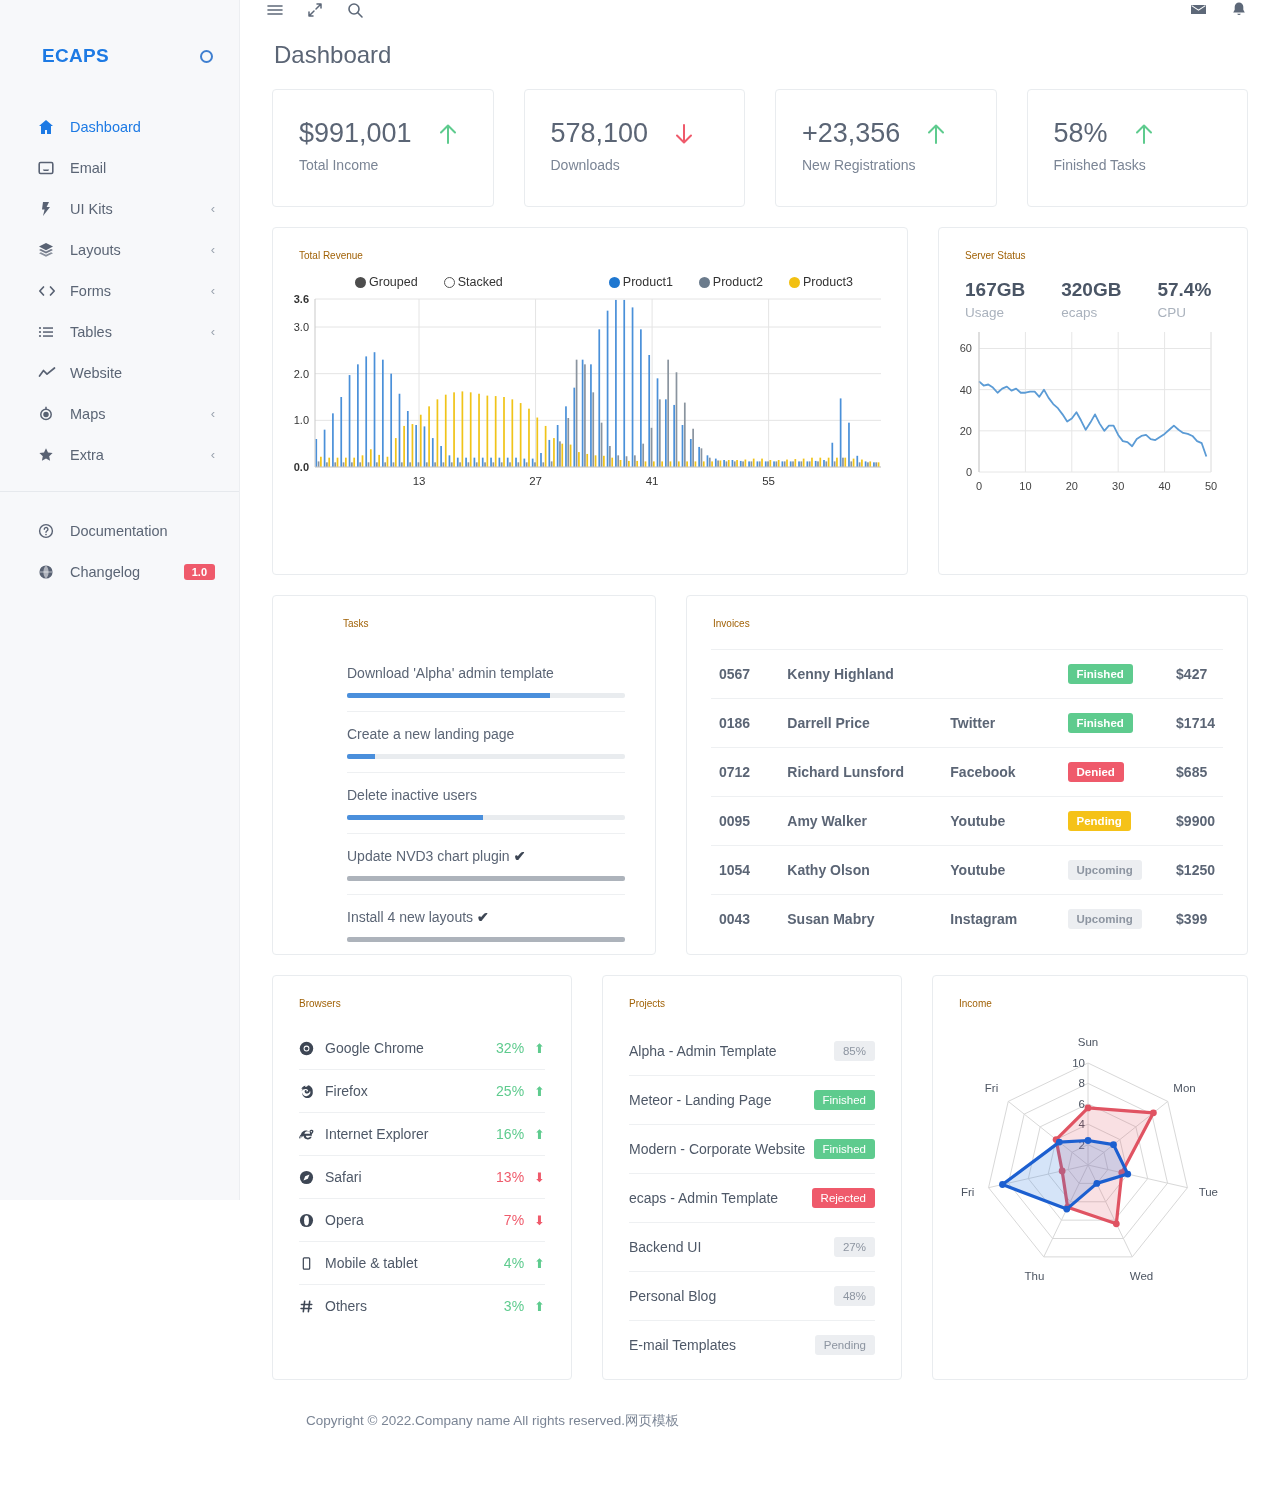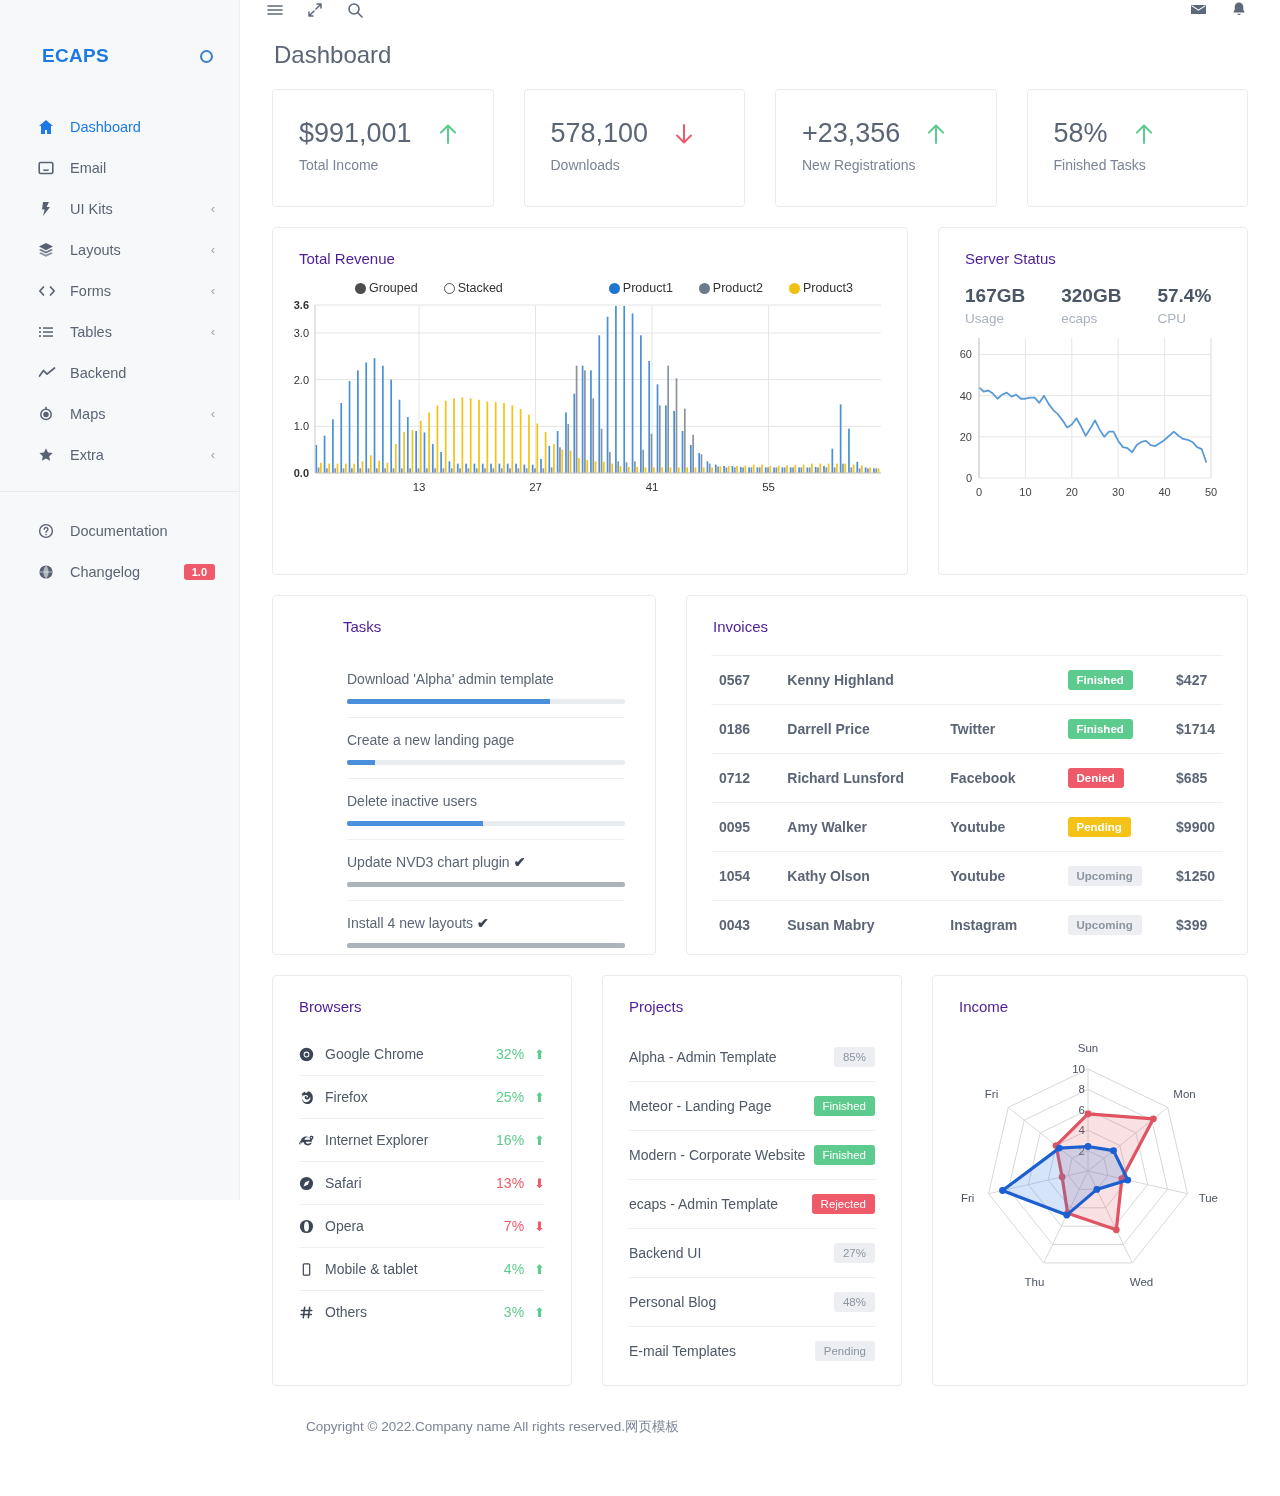--- a/index.html
+++ b/index.html
@@ -64,21 +64,21 @@
     background: #fff; border: 1px solid #e9ecef; border-radius: 4px;
   }
   
   .stat { flex: 1; padding: 28px 26px 26px 26px; min-height: 118px; }
   .stat-top { display: flex; align-items: center; }
   .stat-val { font-size: 27px; color: #5b6575; font-weight: normal; }
   .stat-arrow { margin-left: 22px; font-size: 27px; line-height: 1; }
   .up { color: #5ecb8e; } .down { color: #ef5a6b; }
   .stat-label { font-size: 14px; color: #7b8595; margin-top: 8px; }
 
-  .card-title { font-size: 15px; color: #4c1d95; padding: 22px 26px 0 26px; }
+  .card-title { font-size: 10px; color: #a16207; padding: 22px 26px 0 26px; }
 
   
   .rev-card { flex: 0 0 636px; height: 348px; }
   .srv-card { flex: 1; height: 348px; }
 
   .legend {
     display: flex; align-items: center; font-size: 12.5px; color: #333;
     padding: 14px 0 0 82px; gap: 0;
   }
   .lg { display: flex; align-items: center; margin-right: 26px; }
@@ -223,21 +223,21 @@
         </span>
         <span class="nav-label">Tables</span>
         <span class="caret">‹</span>
       </div>
       <div class="nav-item">
         <span class="nv-ico">
           <svg width="18" height="16" viewBox="0 0 18 16" fill="none" stroke="currentColor" stroke-width="1.7" stroke-linecap="round" stroke-linejoin="round">
               <path d="M1.5 11L5.5 5.5 9 9.2 16.5 3"></path>
             </svg>
         </span>
-        <span class="nav-label">Backend</span>
+        <span class="nav-label">Website</span>
         <span class="caret"></span>
       </div>
       <div class="nav-item">
         <span class="nv-ico">
           <svg width="16" height="16" viewBox="0 0 16 16" fill="none" stroke="currentColor" stroke-width="1.5">
               <circle cx="8" cy="8.4" r="5.2"></circle>
               <circle cx="8" cy="8.4" r="2" fill="currentColor"></circle>
               <path d="M8 .8v2.2"></path>
             </svg>
         </span>

